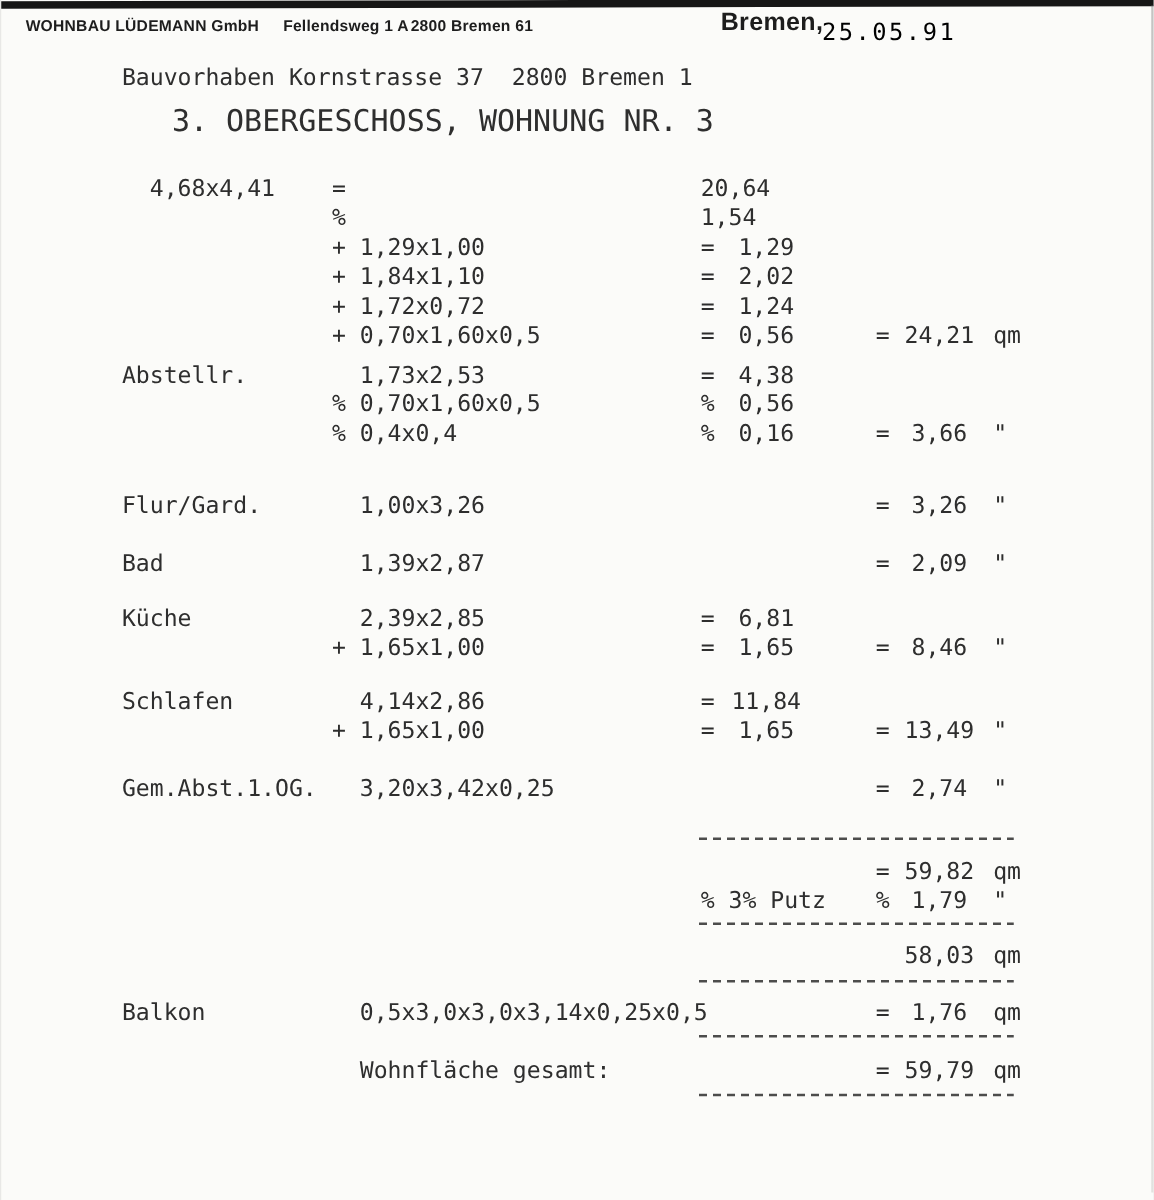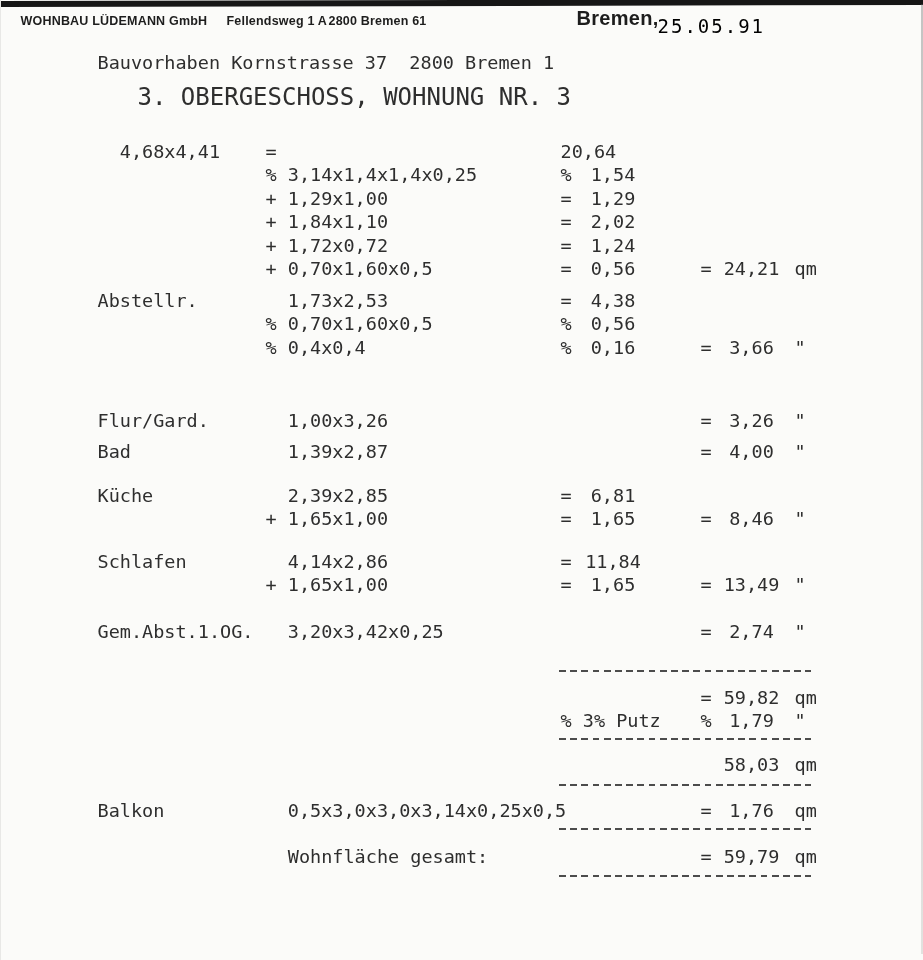--- a/index.html
+++ b/index.html
@@ -58,36 +58,36 @@
     <span class="lh place">Bremen,</span>
     <span class="lh date">25.05.91</span>
   </header>
 
   <div class="project">Bauvorhaben Kornstrasse 37  2800 Bremen 1</div>
   <div class="floor">3. OBERGESCHOSS, WOHNUNG NR. 3</div>
 
   <div id="calc-area">
       <div class="calc-block" style="top: 140px;">
         <div class="calc-row"><div class="cell">  4,68x4,41</div><div class="cell">=</div><div class="cell num">20,64</div><div class="cell"></div><div class="cell"></div><div class="cell num"></div><div class="cell"></div><div class="cell"></div></div>
-        <div class="calc-row"><div class="cell"></div><div class="cell">% 3,14x1,4x1,4x0,25</div><div class="cell">%</div><div class="cell num">1,54</div><div class="cell"></div><div class="cell"></div><div class="cell num"></div><div class="cell"></div><div class="cell"></div></div>
+        <div class="calc-row"><div class="cell"></div><div class="cell">%</div><div class="cell num">1,54</div><div class="cell"></div><div class="cell"></div><div class="cell num"></div><div class="cell"></div><div class="cell"></div></div>
         <div class="calc-row"><div class="cell"></div><div class="cell">+ 1,29x1,00</div><div class="cell">=</div><div class="cell num">1,29</div><div class="cell"></div><div class="cell"></div><div class="cell num"></div><div class="cell"></div><div class="cell"></div></div>
         <div class="calc-row"><div class="cell"></div><div class="cell">+ 1,84x1,10</div><div class="cell">=</div><div class="cell num">2,02</div><div class="cell"></div><div class="cell"></div><div class="cell num"></div><div class="cell"></div><div class="cell"></div></div>
         <div class="calc-row"><div class="cell"></div><div class="cell">+ 1,72x0,72</div><div class="cell">=</div><div class="cell num">1,24</div><div class="cell"></div><div class="cell"></div><div class="cell num"></div><div class="cell"></div><div class="cell"></div></div>
         <div class="calc-row"><div class="cell"></div><div class="cell">+ 0,70x1,60x0,5</div><div class="cell">=</div><div class="cell num">0,56</div><div class="cell"></div><div class="cell">=</div><div class="cell num">24,21</div><div class="cell"></div><div class="cell">qm</div></div>
       </div>
       <div class="calc-block" style="top: 289px;">
         <div class="calc-row"><div class="cell">Abstellr.</div><div class="cell">  1,73x2,53</div><div class="cell">=</div><div class="cell num">4,38</div><div class="cell"></div><div class="cell"></div><div class="cell num"></div><div class="cell"></div><div class="cell"></div></div>
         <div class="calc-row"><div class="cell"></div><div class="cell">% 0,70x1,60x0,5</div><div class="cell">%</div><div class="cell num">0,56</div><div class="cell"></div><div class="cell"></div><div class="cell num"></div><div class="cell"></div><div class="cell"></div></div>
         <div class="calc-row"><div class="cell"></div><div class="cell">% 0,4x0,4</div><div class="cell">%</div><div class="cell num">0,16</div><div class="cell"></div><div class="cell">=</div><div class="cell num">3,66</div><div class="cell"></div><div class="cell">"</div></div>
       </div>
-      <div class="calc-block" style="top: 393px; margin-top: 16px;">
+      <div class="calc-block" style="top: 393px;">
         <div class="calc-row"><div class="cell">Flur/Gard.</div><div class="cell">  1,00x3,26</div><div class="cell"></div><div class="cell num"></div><div class="cell"></div><div class="cell">=</div><div class="cell num">3,26</div><div class="cell"></div><div class="cell">"</div></div>
       </div>
       <div class="calc-block" style="top: 440px;">
-        <div class="calc-row"><div class="cell">Bad</div><div class="cell">  1,39x2,87</div><div class="cell"></div><div class="cell num"></div><div class="cell"></div><div class="cell">=</div><div class="cell num">4,00</div><div class="cell"></div><div class="cell">"</div></div>
+        <div class="calc-row"><div class="cell">Bad</div><div class="cell">  1,39x2,87</div><div class="cell"></div><div class="cell num"></div><div class="cell"></div><div class="cell">=</div><div class="cell num">2,09</div><div class="cell"></div><div class="cell">"</div></div>
       </div>
       <div class="calc-block" style="top: 484px;">
         <div class="calc-row"><div class="cell">Küche</div><div class="cell">  2,39x2,85</div><div class="cell">=</div><div class="cell num">6,81</div><div class="cell"></div><div class="cell"></div><div class="cell num"></div><div class="cell"></div><div class="cell"></div></div>
         <div class="calc-row"><div class="cell"></div><div class="cell">+ 1,65x1,00</div><div class="cell">=</div><div class="cell num">1,65</div><div class="cell"></div><div class="cell">=</div><div class="cell num">8,46</div><div class="cell"></div><div class="cell">"</div></div>
       </div>
       <div class="calc-block" style="top: 550px;">
         <div class="calc-row"><div class="cell">Schlafen</div><div class="cell">  4,14x2,86</div><div class="cell">=</div><div class="cell num">11,84</div><div class="cell"></div><div class="cell"></div><div class="cell num"></div><div class="cell"></div><div class="cell"></div></div>
         <div class="calc-row"><div class="cell"></div><div class="cell">+ 1,65x1,00</div><div class="cell">=</div><div class="cell num">1,65</div><div class="cell"></div><div class="cell">=</div><div class="cell num">13,49</div><div class="cell"></div><div class="cell">"</div></div>
       </div>
       <div class="calc-block" style="top: 620px;">

